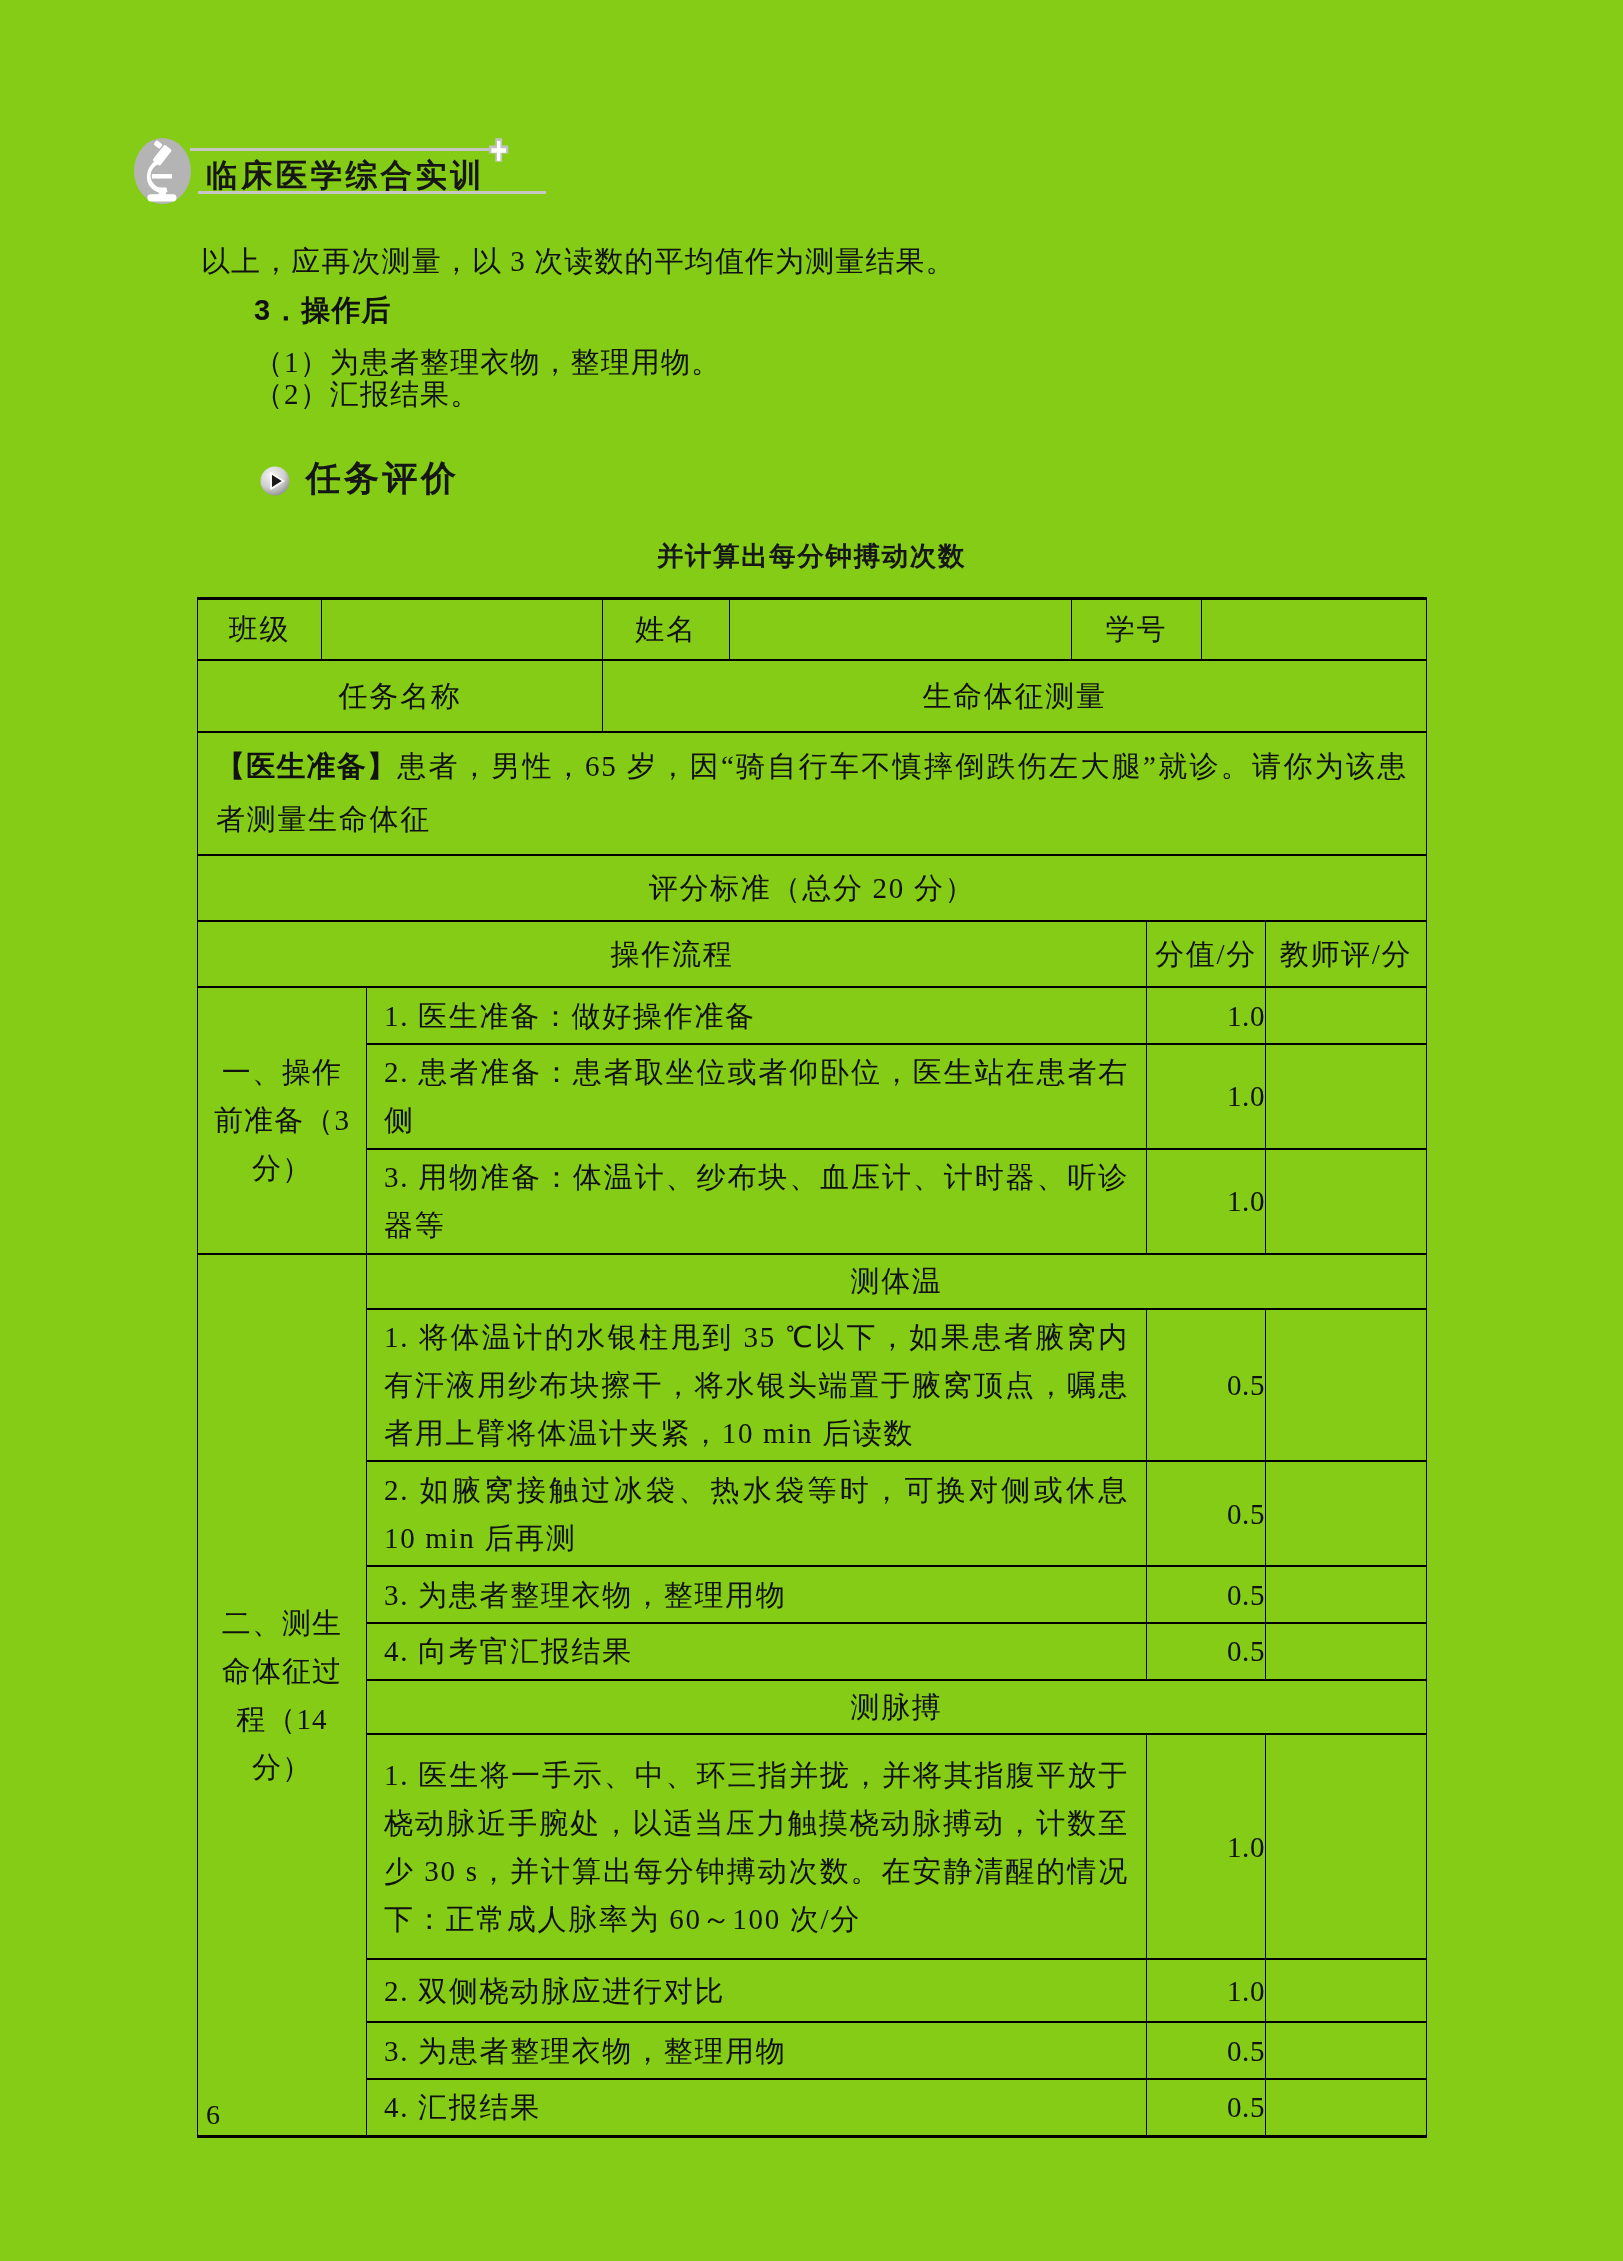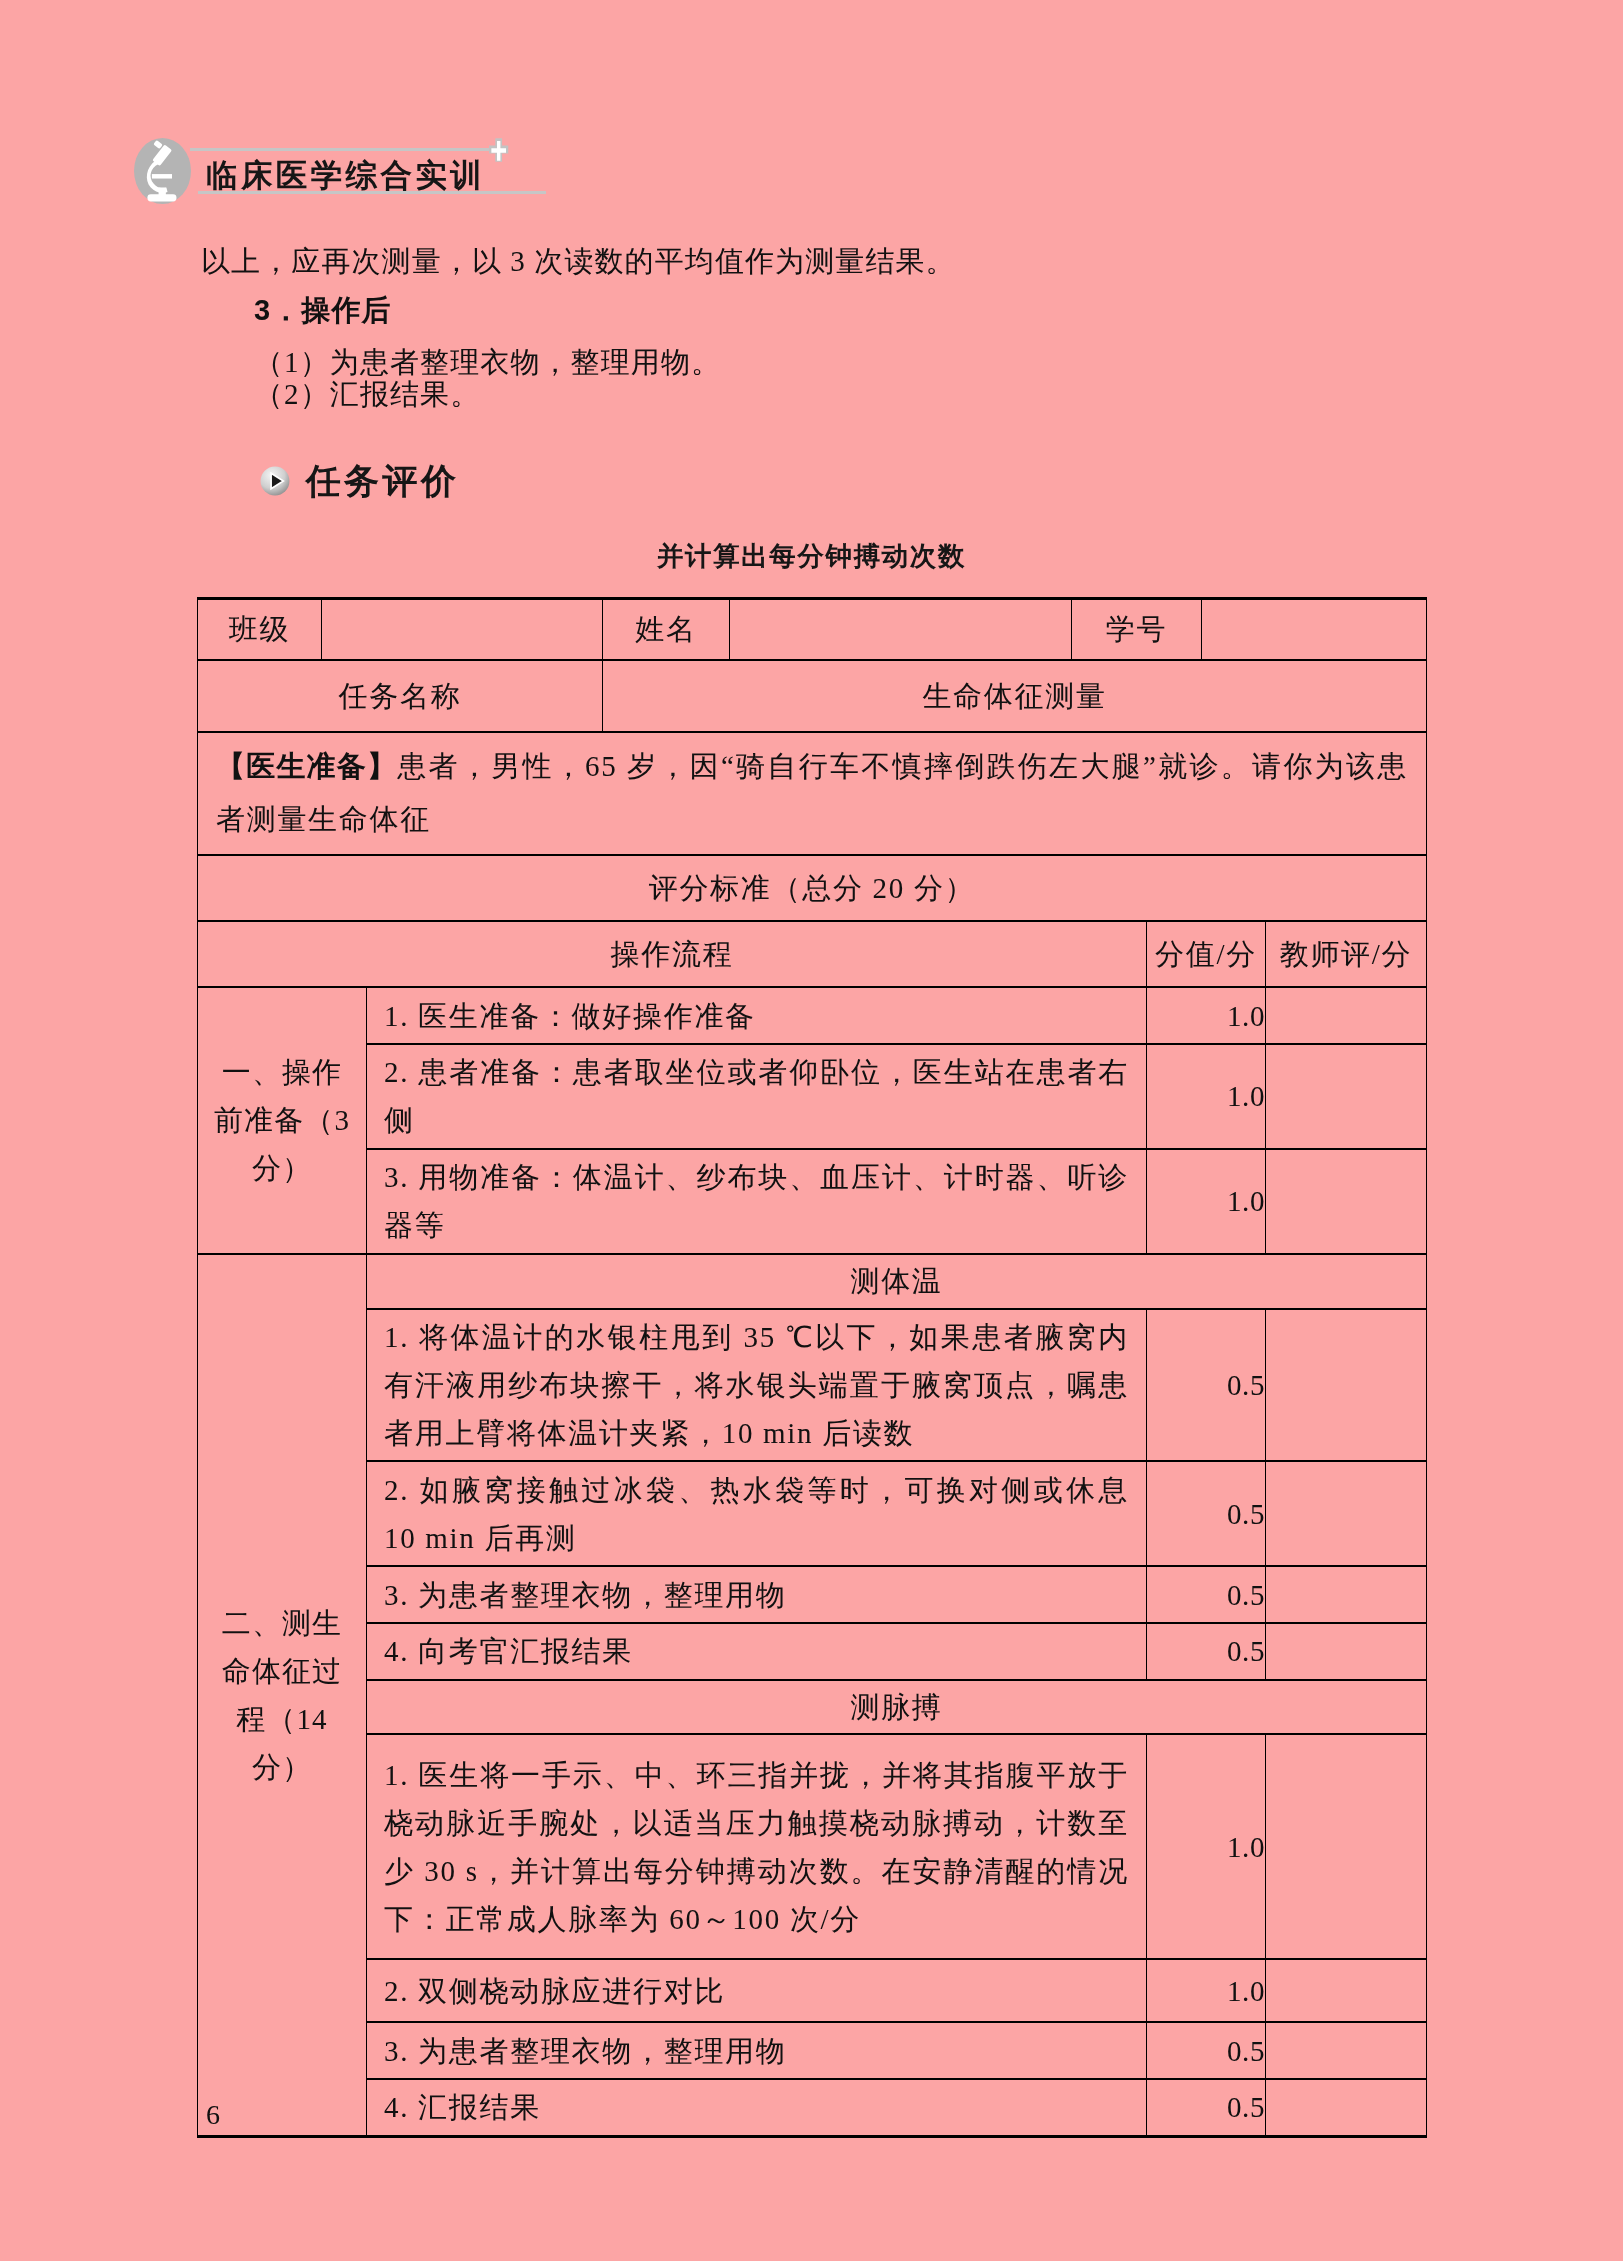--- a/index.html
+++ b/index.html
@@ -1,21 +1,21 @@
 <!DOCTYPE html>
 <html style="font-size:9px"><head>
 <meta charset="utf-8">
 <style>
   * { margin: 0; padding: 0; box-sizing: border-box; }
   html, body { background: #ffffff; }
   .page {
     position: relative;
     width: 1624px;
     height: 2261px;
-    background: #fca5a5;
+    background: #84cc16;
     color: #111;
     font-family: "Liberation Serif", serif;
     overflow: hidden;
   }
 
   
   .brand-ellipse {
     position: absolute; left: 134px; top: 138px;
     width: 57px; height: 66px;
     background: #b4b4b4; border-radius: 50%;
@@ -42,21 +42,21 @@
   .p1 { left: 201px; top: 242px; }
   .p2 { left: 254px; top: 291px; font-family: "Liberation Sans", sans-serif; font-weight: bold; }
   .p3 { left: 254px; top: 343px; }
   .p4 { left: 254px; top: 375px; }
 
   
   .section-head { position: absolute; left: 260px; top: 466px; display: flex; align-items: center; }
   .play-icon { width: 30px; height: 30px; display: inline-block; }
   .section-title {
     margin-left: 15.7px;
-    font-family: Liberation Sans, sans-serif;
+    font-family: Liberation Mono, monospace;
     font-weight: bold; font-size: 35px; letter-spacing: 3.4px; color: #161616;
     line-height: 30px;
   }
 
   
   .table-title {
     position: absolute; left: 197px; top: 539px; width: 1229px;
     text-align: center;
     font-family: "Liberation Sans", sans-serif;
     font-weight: bold; font-size: 26.4px; letter-spacing: 1.7px; color: #161616;

